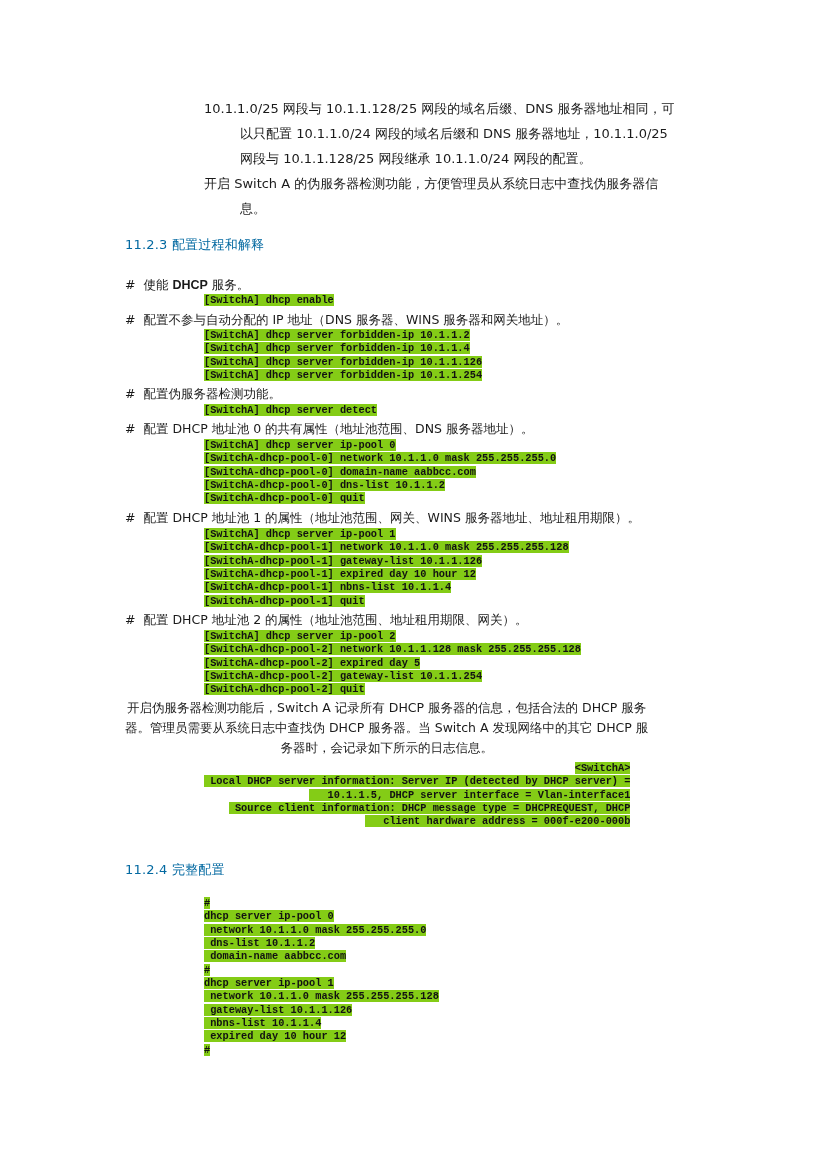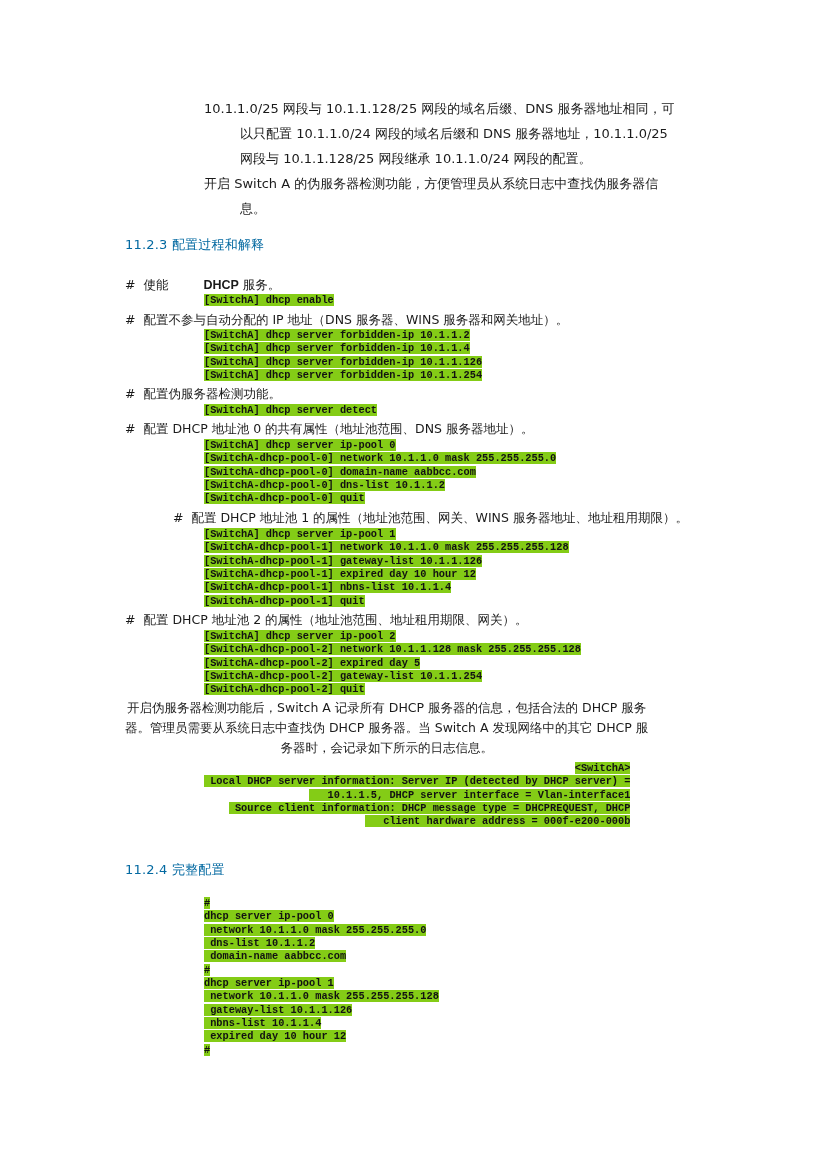--- a/index.html
+++ b/index.html
@@ -2,21 +2,21 @@
 <html><head>
   <meta charset="utf-8">
   <style>
     html, body { margin: 0; padding: 0; background: #ffffff; }
     body { width: 827px; height: 1170px; position: relative; overflow: hidden;
            font-family: "DejaVu Sans", "Liberation Sans", sans-serif; color: #1a1a1a; }
     .abs { position: absolute; white-space: nowrap; }
     .para { font-size: 13px; line-height: 25px; }
     .heading { font-size: 13px; line-height: 20px; letter-spacing: 0.2px; color: #0369a1; }
     .step { font-size: 12.5px; line-height: 17px; }
-    .step b, .prose b { font-weight: bold; font-family: "Liberation Sans", sans-serif; margin-left: 31px; }
+    .step b, .prose b { font-weight: bold; font-family: "Liberation Sans", sans-serif; }
     .prose { font-size: 12.5px; line-height: 20px; text-align: center; }
     .code { font-family: "Liberation Mono", "DejaVu Sans Mono", monospace; font-size: 10.3px;
             line-height: 13.35px; color: #111; }
     .code-line { display: block; height: 13.35px; }
     .code-line span { background: #84cc16; white-space: pre; font-weight: bold; }
   </style>
 </head>
 <body>
 
 <div class="abs para" style="left:204px; top:96px;">
@@ -59,21 +59,21 @@
   <span>#</span>&nbsp;&nbsp;<span>配置 DHCP 地址池 0 的共有属性（地址池范围、DNS 服务器地址）。</span>
 </div>
 <div class="abs code" style="left:204px; top:439px;">
   <span class="code-line"><span>[SwitchA] dhcp server ip-pool 0</span></span>
   <span class="code-line"><span>[SwitchA-dhcp-pool-0] network 10.1.1.0 mask 255.255.255.0</span></span>
   <span class="code-line"><span>[SwitchA-dhcp-pool-0] domain-name aabbcc.com</span></span>
   <span class="code-line"><span>[SwitchA-dhcp-pool-0] dns-list 10.1.1.2</span></span>
   <span class="code-line"><span>[SwitchA-dhcp-pool-0] quit</span></span>
 </div>
 
-<div class="abs step" style="left:125px; top:509px;margin-left:48px;">
+<div class="abs step" style="left:125px; top:509px;">
   <span>#</span>&nbsp;&nbsp;<span>配置 DHCP 地址池 1 的属性（地址池范围、网关、WINS 服务器地址、地址租用期限）。</span>
 </div>
 <div class="abs code" style="left:204px; top:528px;">
   <span class="code-line"><span>[SwitchA] dhcp server ip-pool 1</span></span>
   <span class="code-line"><span>[SwitchA-dhcp-pool-1] network 10.1.1.0 mask 255.255.255.128</span></span>
   <span class="code-line"><span>[SwitchA-dhcp-pool-1] gateway-list 10.1.1.126</span></span>
   <span class="code-line"><span>[SwitchA-dhcp-pool-1] expired day 10 hour 12</span></span>
   <span class="code-line"><span>[SwitchA-dhcp-pool-1] nbns-list 10.1.1.4</span></span>
   <span class="code-line"><span>[SwitchA-dhcp-pool-1] quit</span></span>
 </div>

